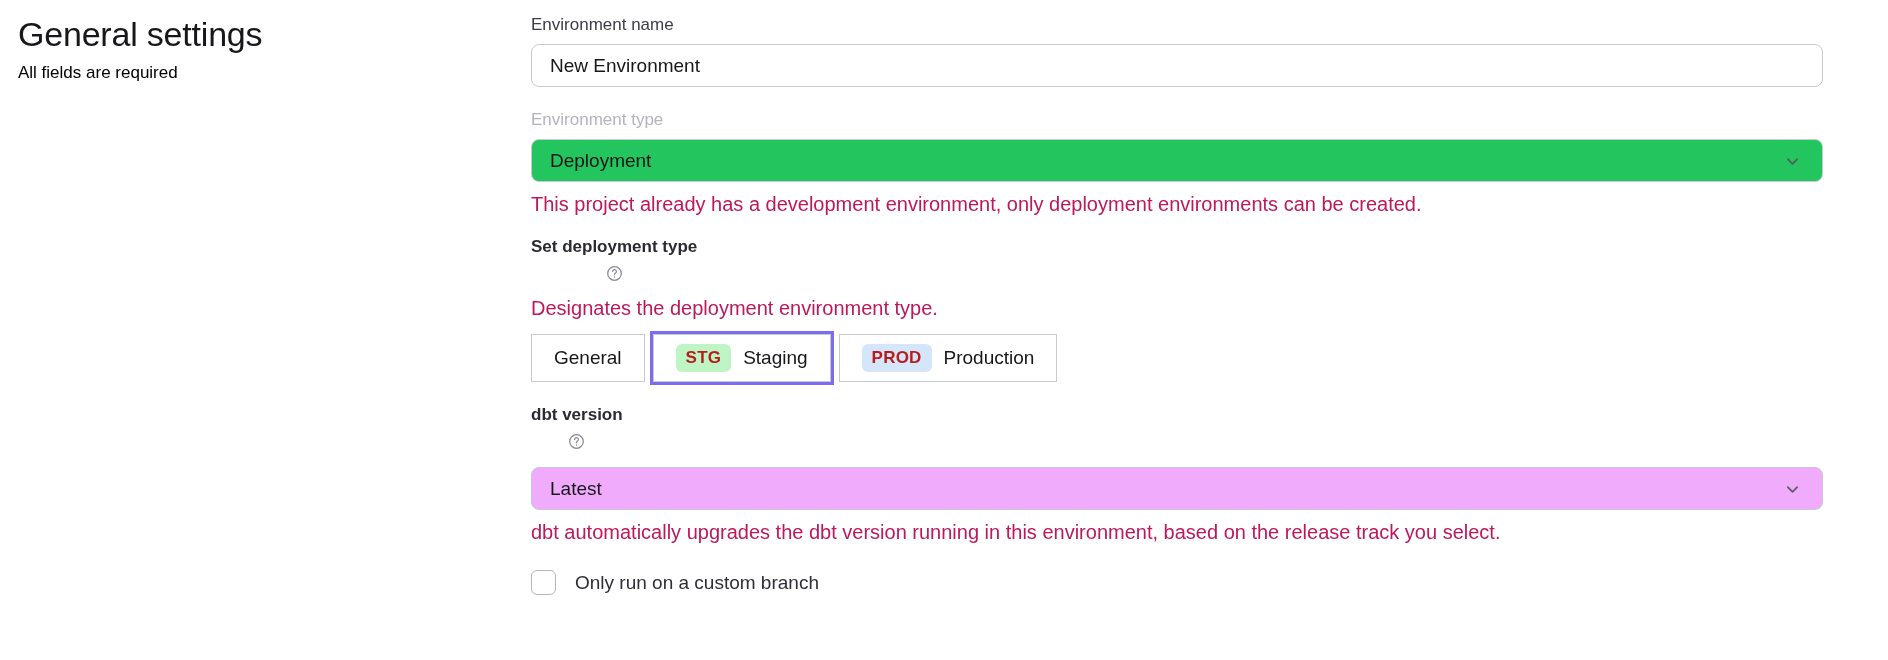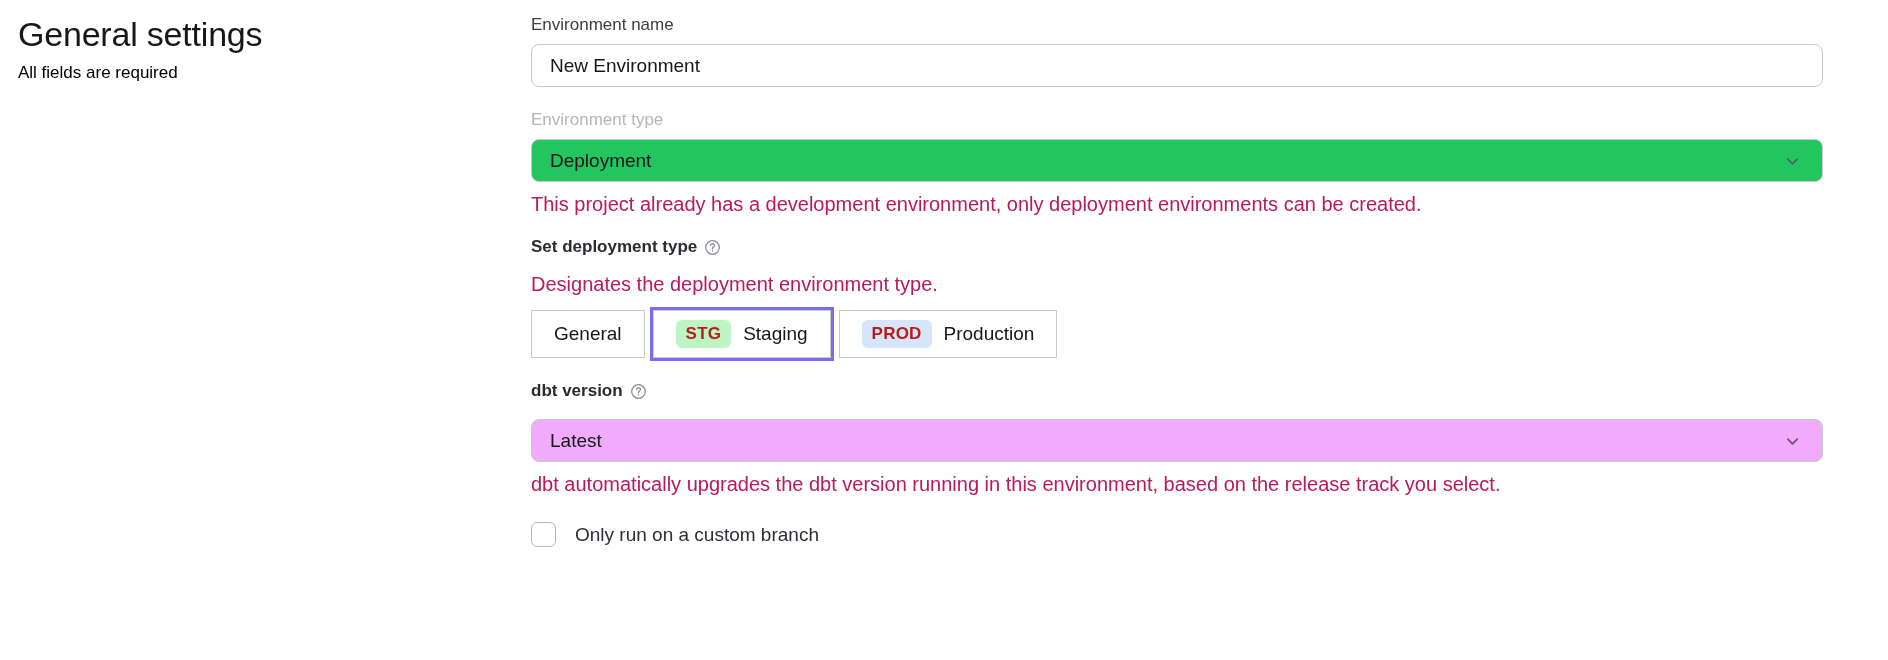--- a/index.html
+++ b/index.html
@@ -57,20 +57,21 @@
     display: block;
     margin-bottom: 8px;
   }
   .field-label.disabled { color: #b4b4bc; }
   .field-label.strong {
     font-weight: 700;
     color: #2a2a31;
     display: inline-flex;
     align-items: center;
     gap: 7px;
+    flex-direction: column;
   }
 
   .help-icon {
     display: inline-block;
     width: 17px;
     height: 17px;
     vertical-align: -3px;
     color: #8b8b94;
   }
   .help-icon svg { display: block; }

